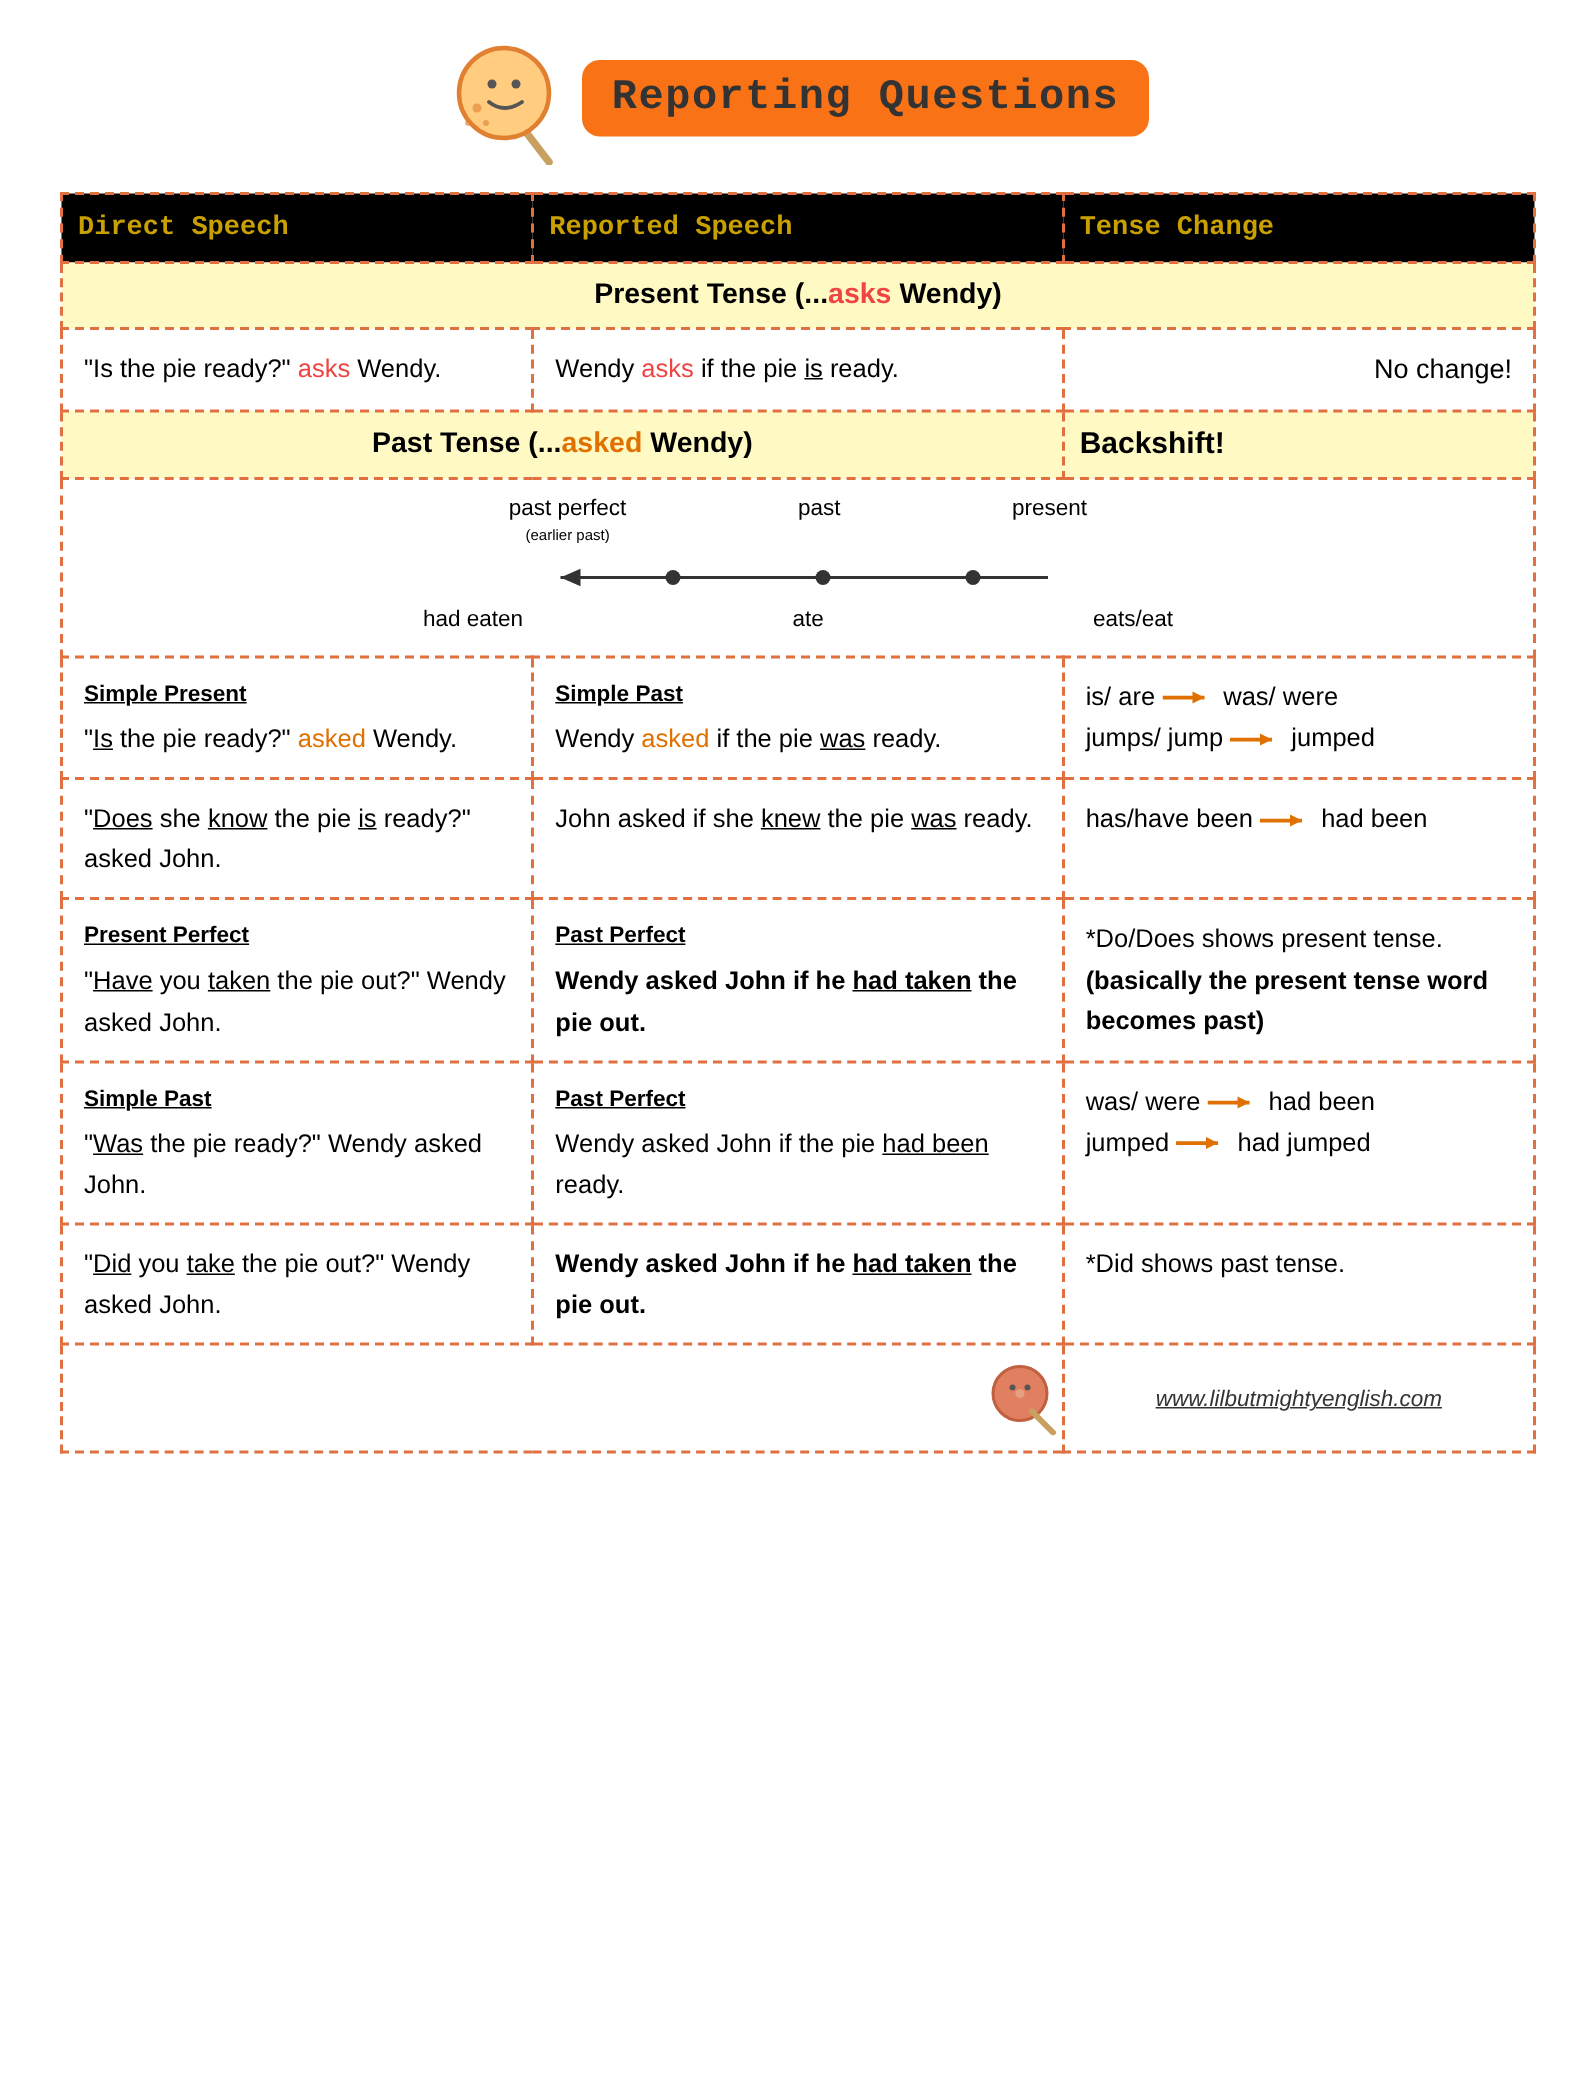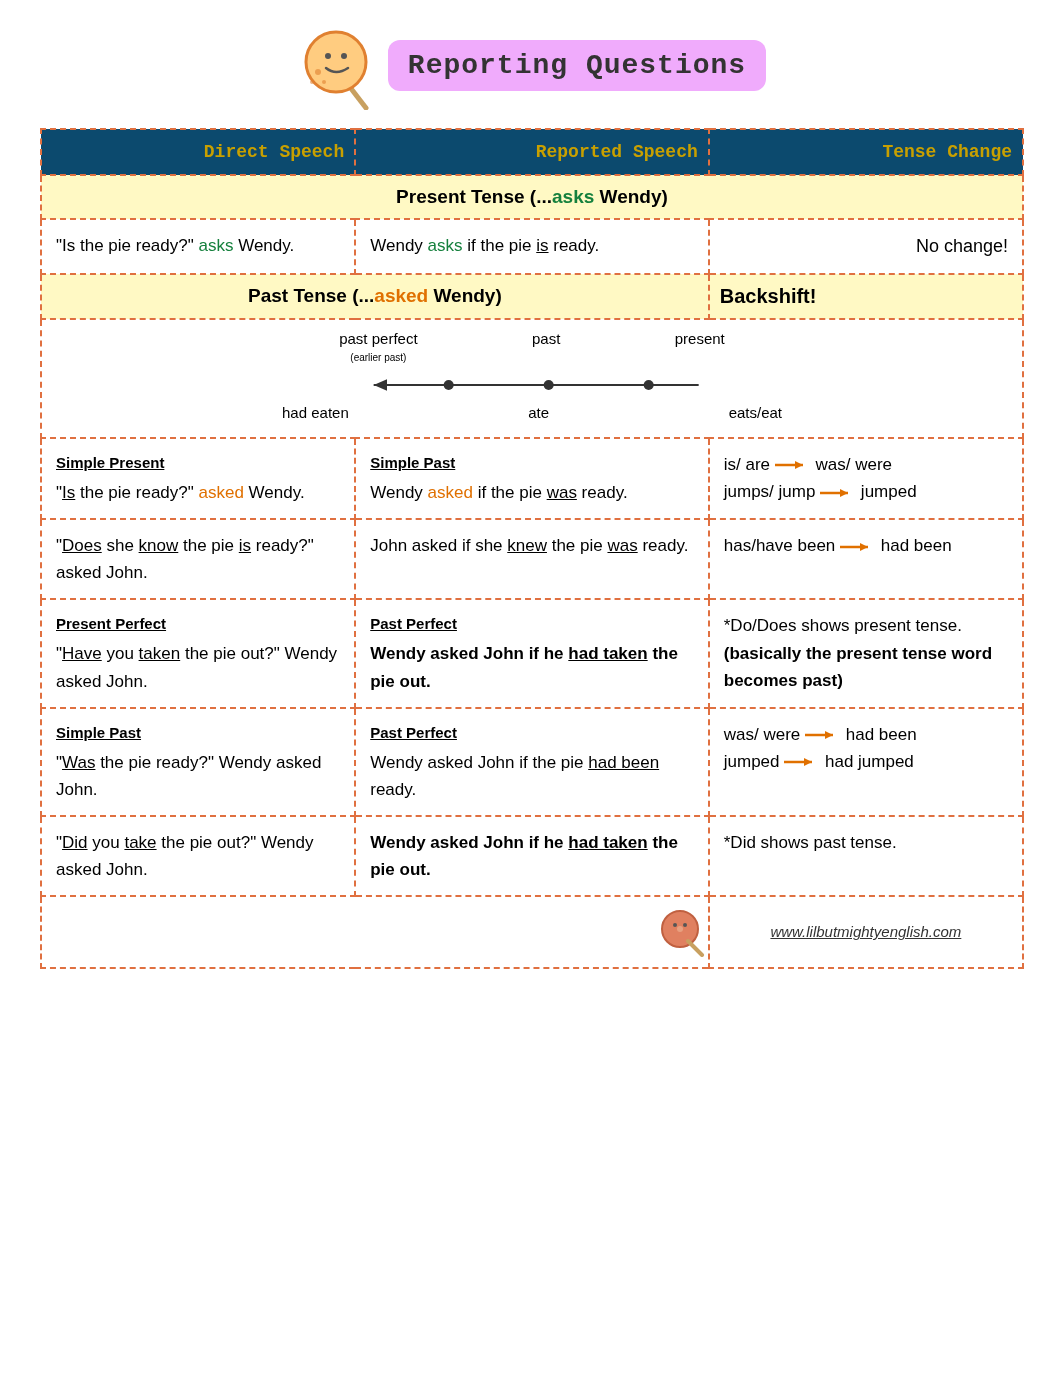--- a/index.html
+++ b/index.html
@@ -22,21 +22,21 @@
       margin-bottom: 18px;
       gap: 10px;
     }
     .candy-icon {
       width: 80px;
       height: 90px;
       position: relative;
       flex-shrink: 0;
     }
     .title-box {
-      background: #f0abfc;
+      background: #f97316;
       border-radius: 12px;
       padding: 10px 20px;
       font-family: 'Courier New', monospace;
       font-weight: bold;
     }
     .title-line1 {
       font-size: 28px;
       color: #333;
       letter-spacing: 1px;
     }
@@ -49,44 +49,44 @@
     
     .main-table {
       width: 100%;
       border-collapse: collapse;
       border: 2.5px dashed #e07040;
       font-size: 17px;
     }
 
     
     .col-header {
-      background: #0c4a6e;
+      background: #000000;
       padding: 12px 10px;
       font-family: 'Courier New', monospace;
       font-weight: bold;
       font-size: 18px;
       color: #c8a000;
-      text-align: right;
+      text-align: left;
       border: 2px dashed #e07040;
     }
 
     
     .section-header {
       background: #fff9c4;
       text-align: center;
       padding: 10px;
       font-size: 19px;
       font-weight: bold;
       border: 2px dashed #e07040;
     }
     .section-header.past {
       background: #fff9c4;
       margin-left: 28px;
     }
-    .asks-color { color: #15803d; }
+    .asks-color { color: #ef4444; }
     .asked-color { color: #e07000; }
 
     td {
       border: 2px dashed #e07040;
       padding: 12px 14px;
       vertical-align: top;
     }
 
     .col-direct { width: 32%; }
     .col-reported { width: 36%; }

